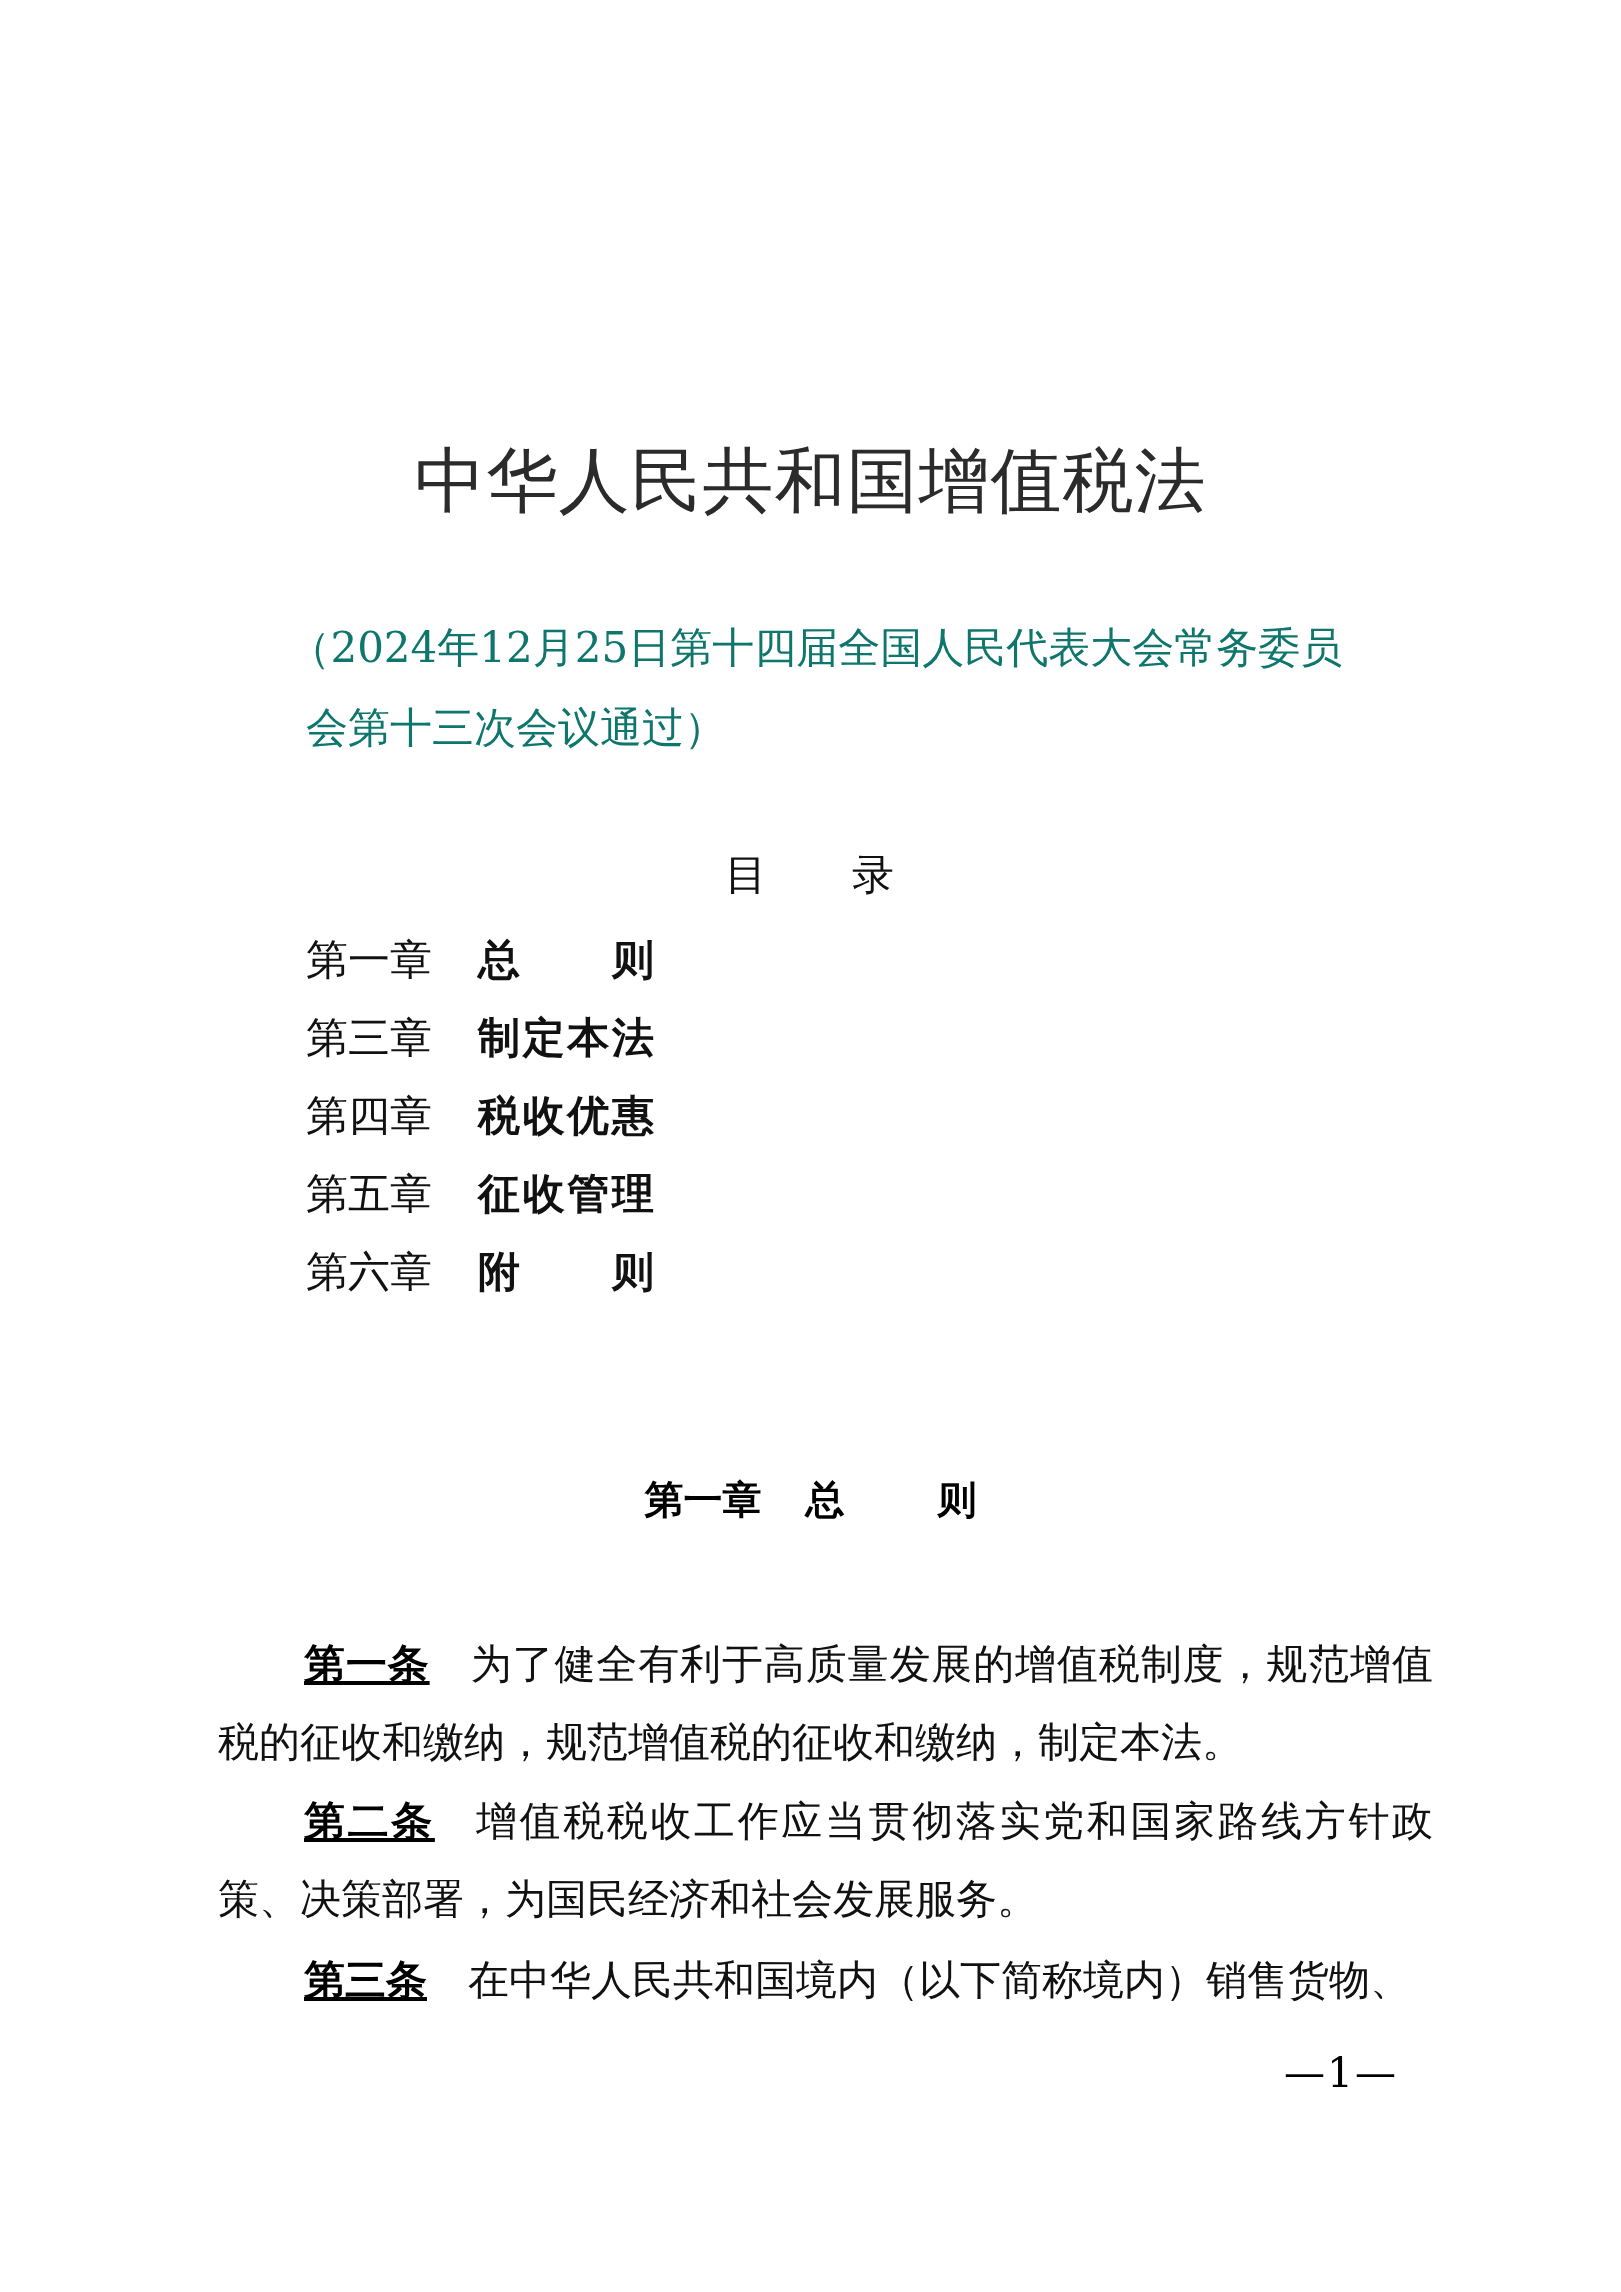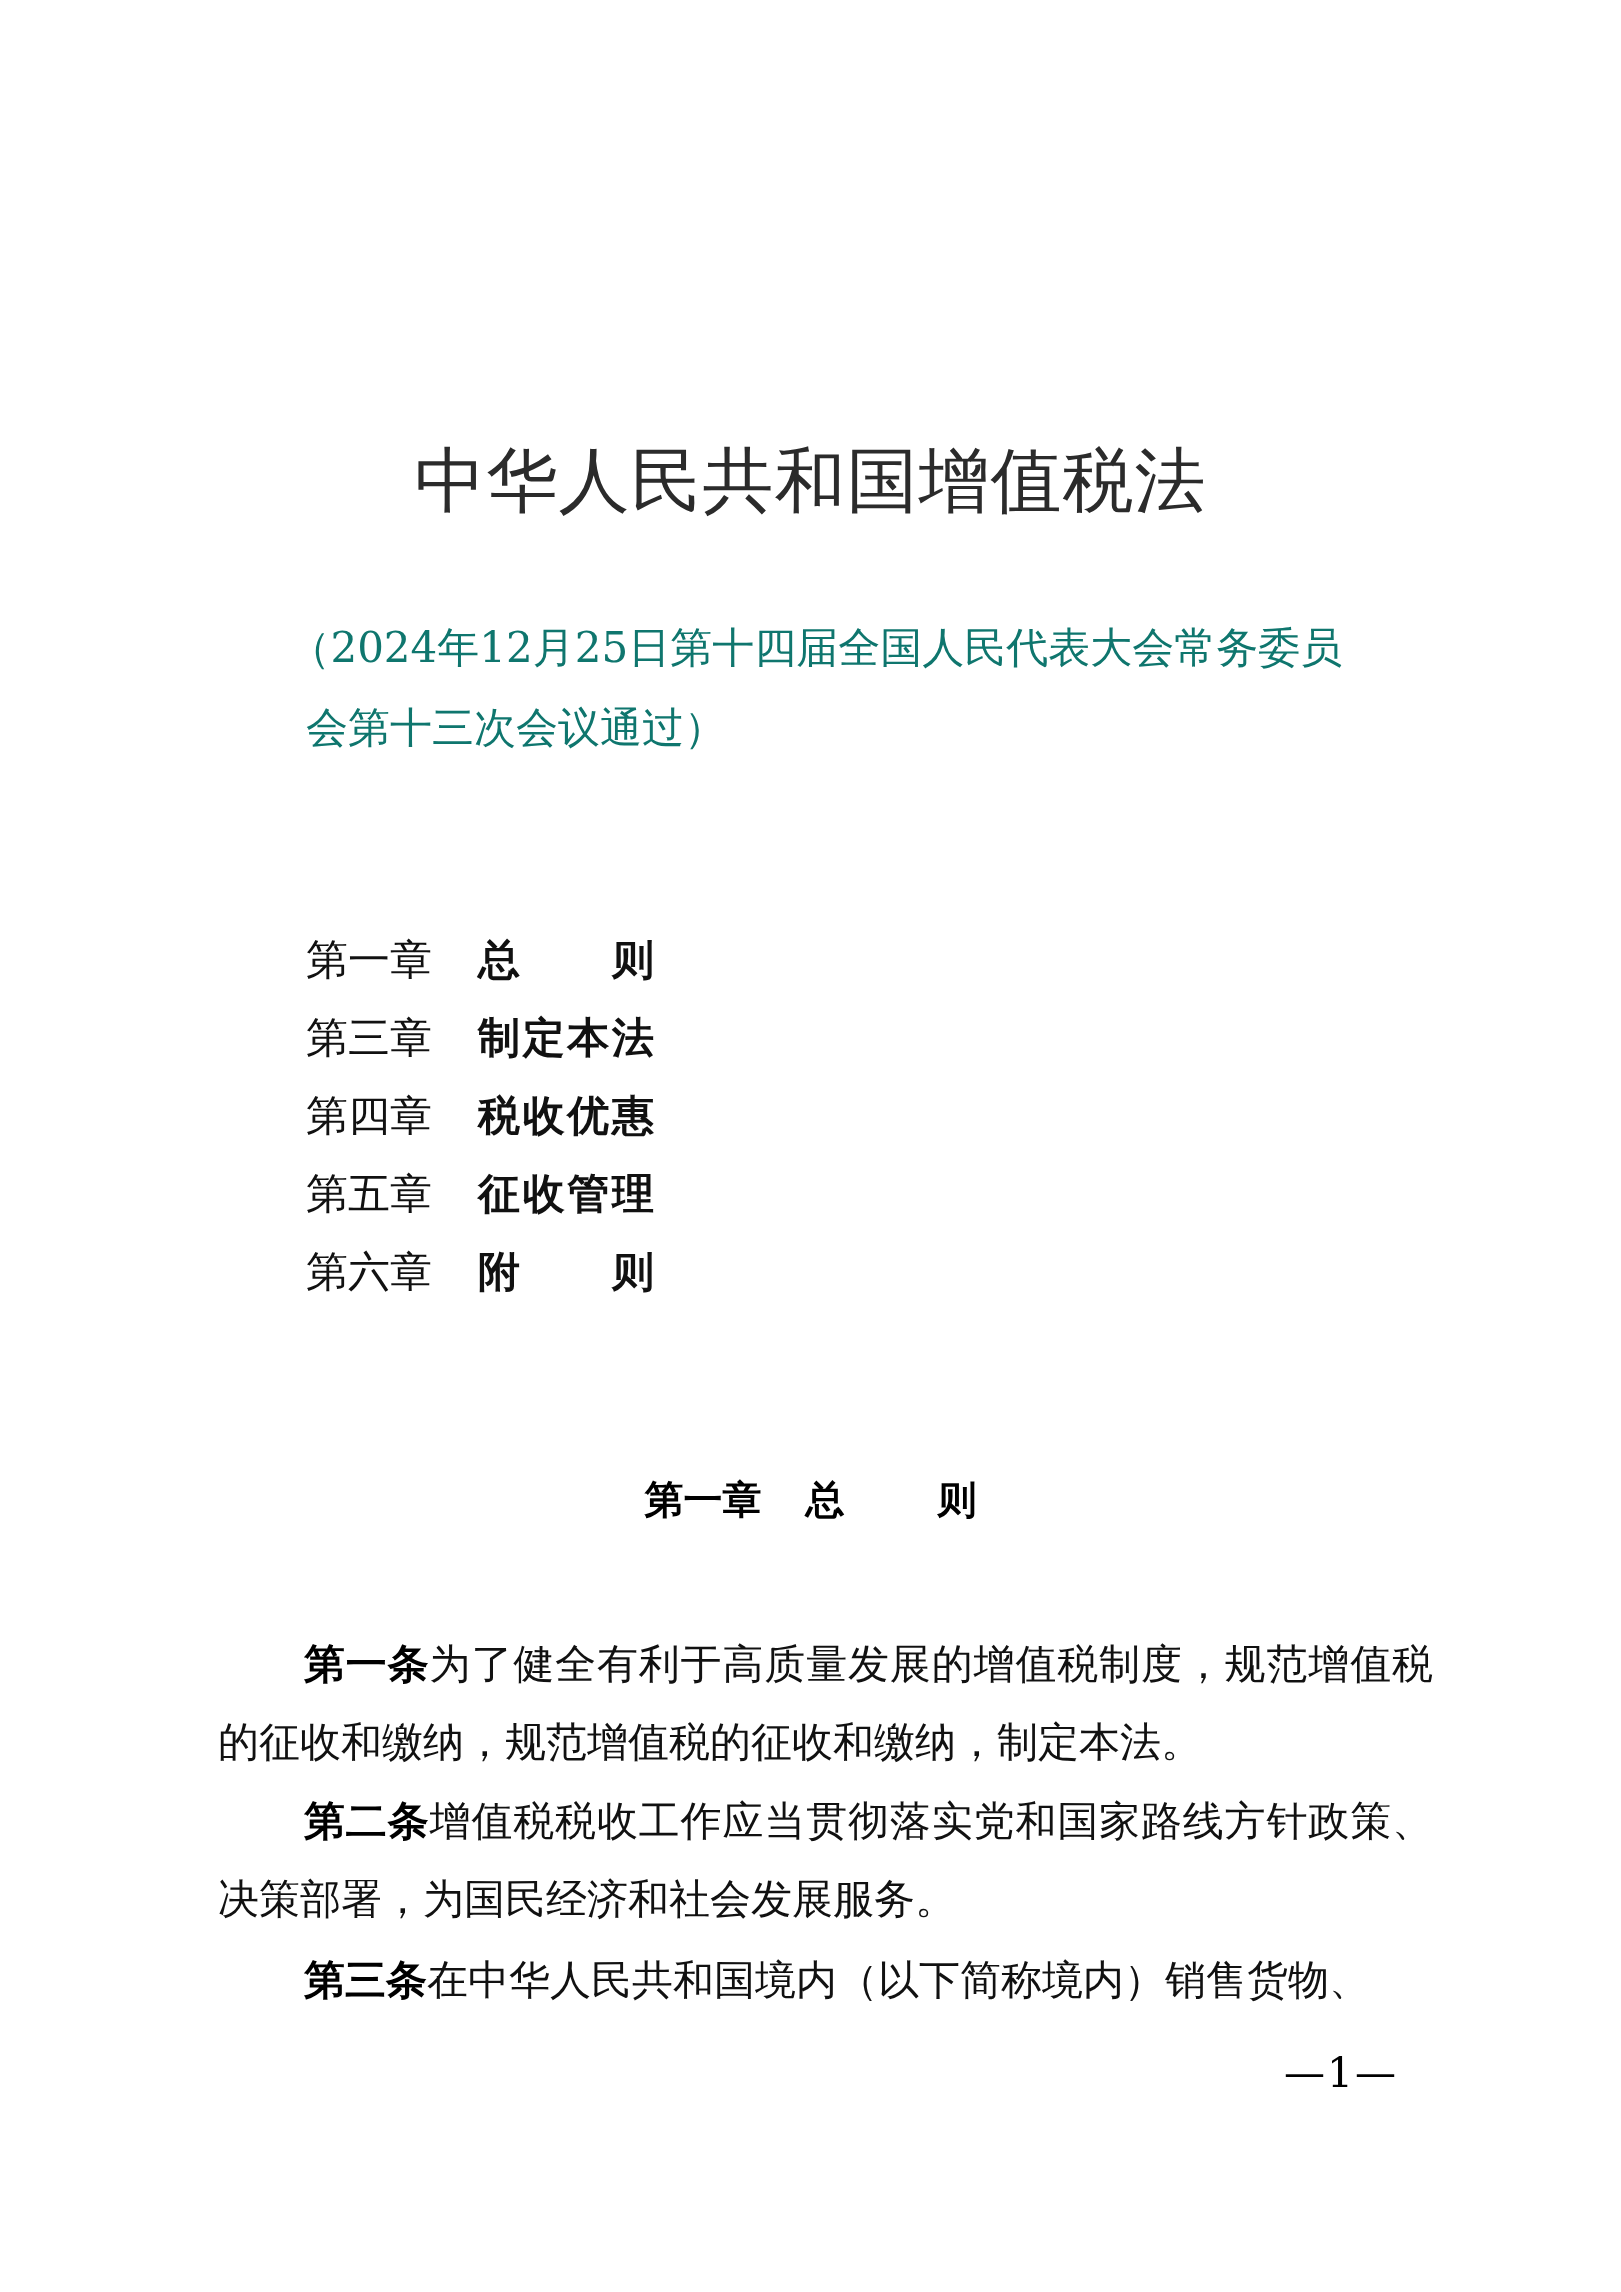--- a/index.html
+++ b/index.html
@@ -91,20 +91,22 @@
       font-size: 41px;
       line-height: 78px;
       text-indent: 86px;
       text-align: justify;
       color: #111;
     }
     .article .label {
       font-family: "DejaVu Sans", "Liberation Sans", sans-serif;
       font-weight: bold;
       color: #000;
+      margin-right: 41px;
+      text-decoration: underline;
     }
     .a1 { top: 1625px; }
     .a2 { top: 1782px; }
     .a3 { top: 1941px; }
     .page-number {
       position: absolute;
       left: 1284px;
       top: 2049px;
       font-size: 41px;
       line-height: 49px;
@@ -114,20 +116,23 @@
   </style>
 </head>
 <body>
 
 <div class="page">
 
   <div class="title">中华人民共和国增值税法</div>
 
   <div class="subtitle">（2024年12月25日第十四届全国人民代表大会常务委员会第十三次会议通过）</div>
 
+  <div class="toc-heading">
+    <span>目</span><span class="gap"></span><span>录</span>
+  </div>
 
   <ul class="toc">
     <li>
       <span class="chap">第一章</span><span class="name">总　则</span>
     </li>
     <li>
       <span class="chap">第三章</span><span class="name">制定本法</span>
     </li>
     <li>
       <span class="chap">第四章</span><span class="name">税收优惠</span>

